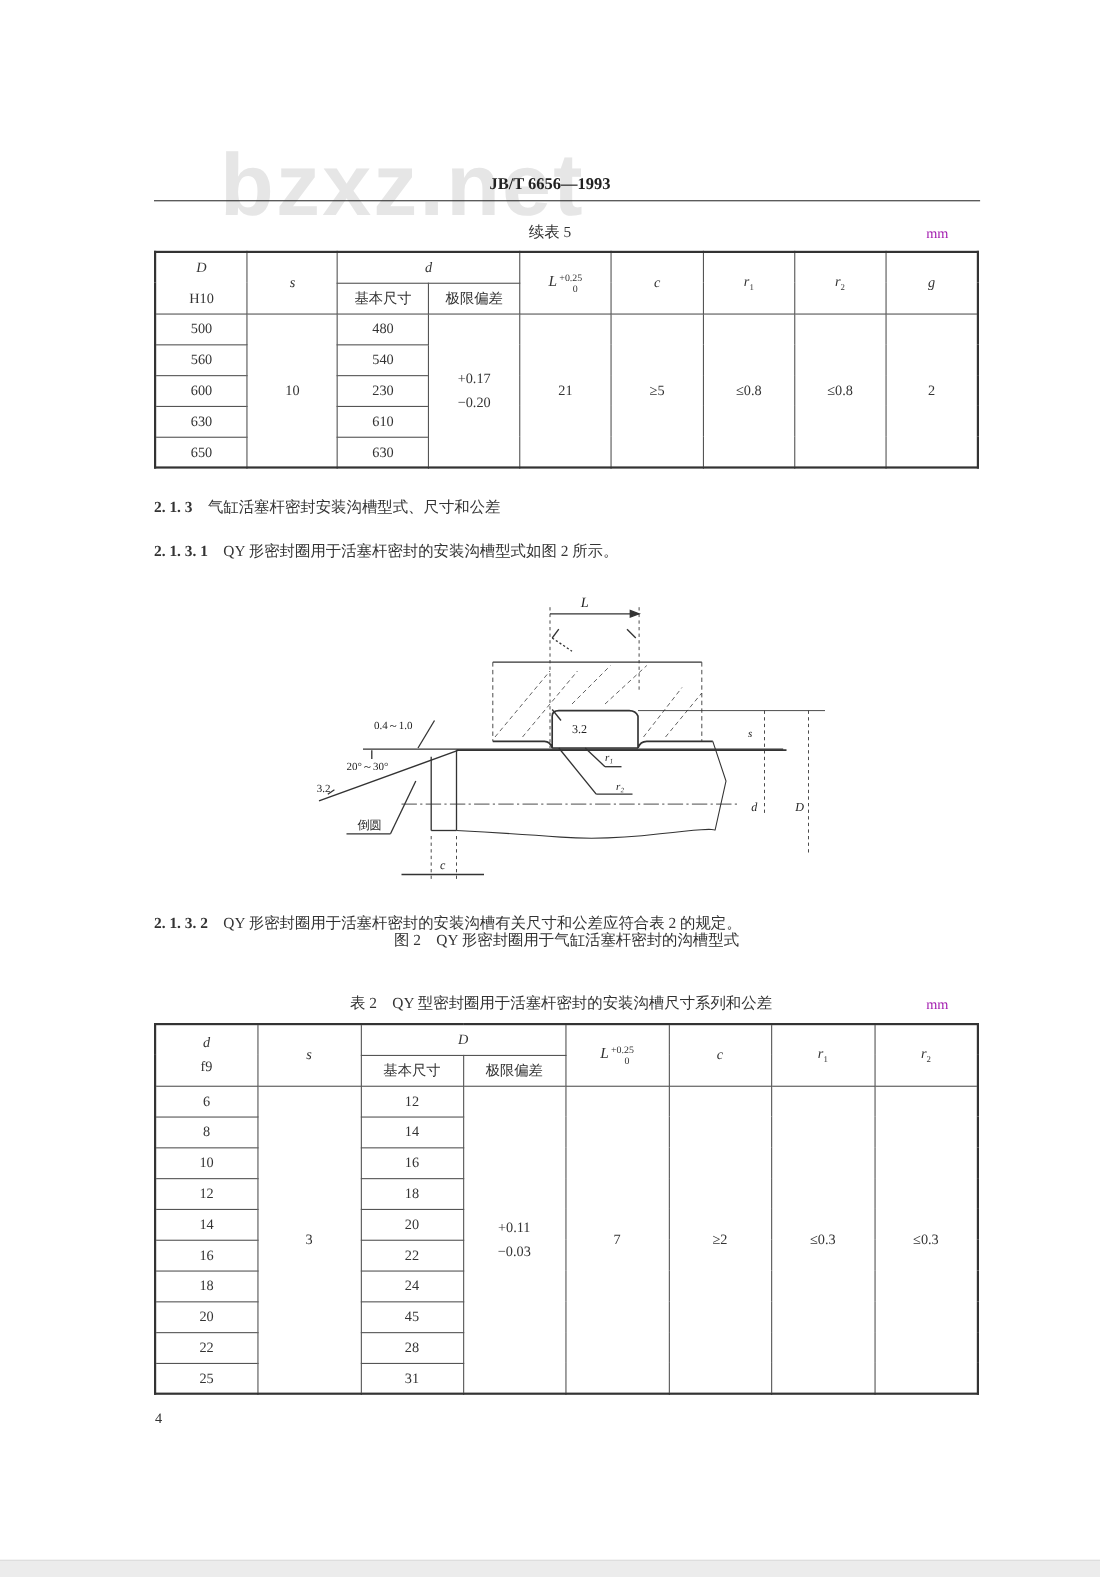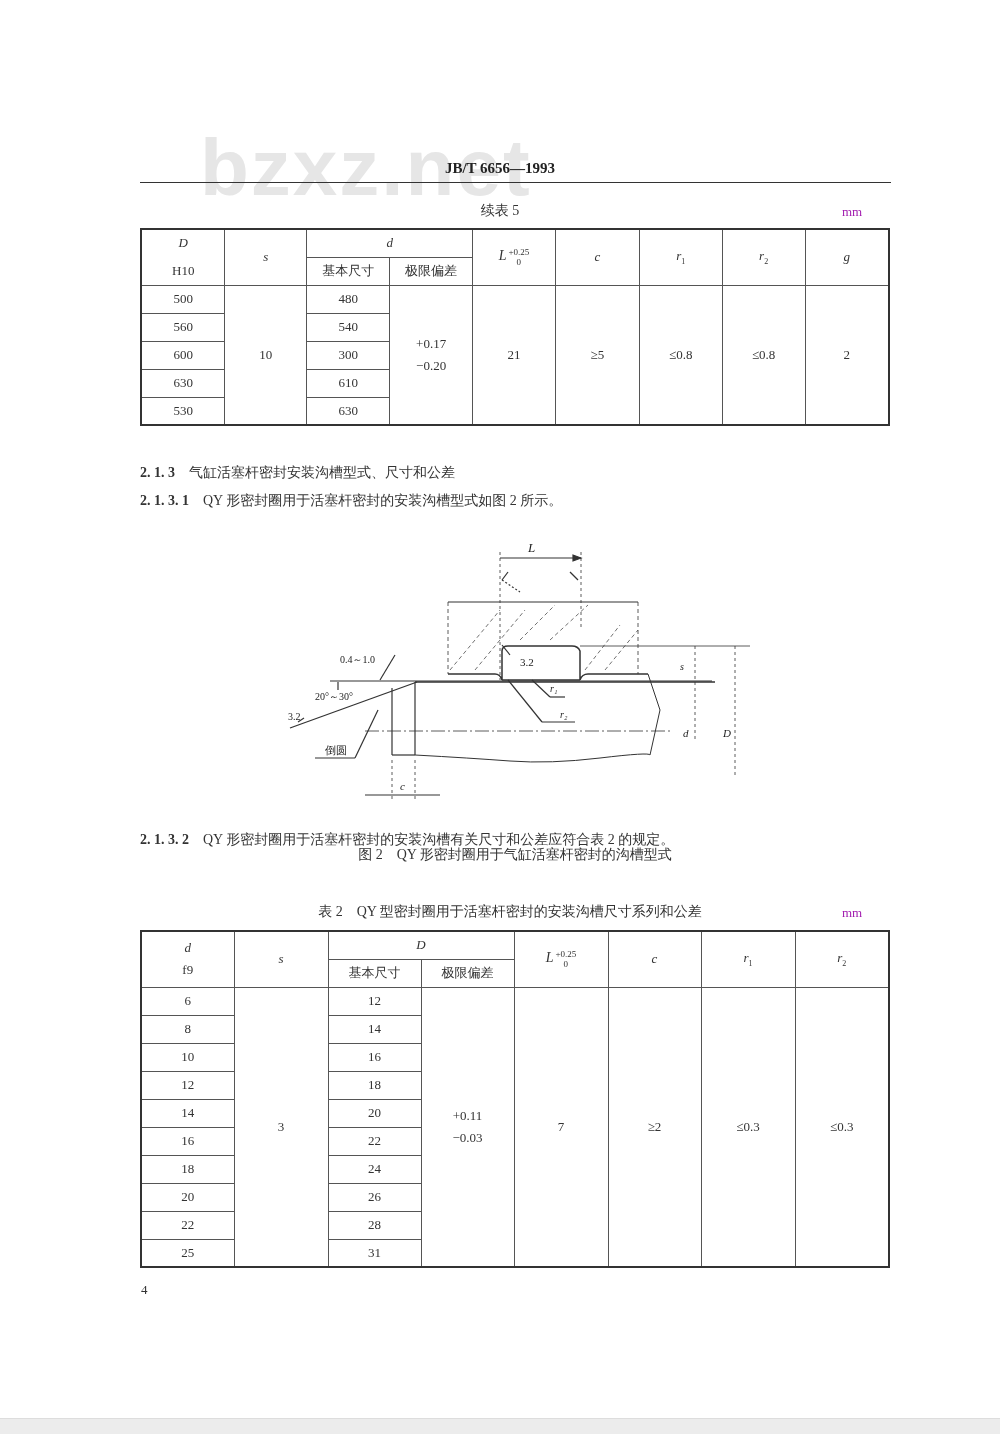--- a/index.html
+++ b/index.html
@@ -7,21 +7,21 @@
   .watermark{position:absolute;left:200px;top:128px;font-family:"Liberation Sans","DejaVu Sans",sans-serif;font-weight:bold;font-size:80px;color:#e6e6e6;letter-spacing:2px;line-height:1;}
   .header-title{position:absolute;left:0;width:1000px;top:160px;text-align:center;font-weight:bold;font-size:15px;color:#222;}
   .header-rule{position:absolute;left:140px;width:751px;top:182px;border-top:1.5px solid #333;}
   .caption{position:absolute;font-size:14px;color:#333;}
   .unit{position:absolute;font-size:13px;color:#a21caf;}
   table.spec{position:absolute;border-collapse:collapse;font-size:13px;color:#333;}
   table.spec td{border:1px solid #555;text-align:center;vertical-align:middle;padding:0;}
   table.spec{border:2px solid #333;}
   .it{font-style:italic;}
   .lsup{font-style:italic;font-size:14px;}
-  .sup-wrap{display:inline-block;vertical-align:middle;font-size:9px;line-height:10px;text-align:left;margin-left:2px;}
+  .sup-wrap{display:inline-block;vertical-align:middle;font-size:9px;line-height:10px;text-align:center;margin-left:2px;}
   .para{position:absolute;left:140px;font-size:14px;color:#333;}
   .para b{font-weight:bold;margin-right:14px;}
   .figure{position:absolute;left:270px;top:530px;width:480px;height:280px;}
   .page-number{position:absolute;left:141px;top:1282px;font-size:13px;color:#333;}
   .bottom-bar{position:absolute;left:0;top:1418px;width:1000px;height:16px;background:#ececec;border-top:1px solid #ddd;}
 </style>
 </head>
 <body>
 
 <div class="watermark">bzxz.net</div>
@@ -76,34 +76,34 @@
     <td rowspan="5">≤0.8</td>
     <td rowspan="5">≤0.8</td>
     <td rowspan="5">2</td>
   </tr>
   <tr style="height:28px">
     <td>560</td>
     <td>540</td>
   </tr>
   <tr style="height:28px">
     <td>600</td>
-    <td>300</td>
+    <td>230</td>
   </tr>
   <tr style="height:28px">
     <td>630</td>
     <td>610</td>
   </tr>
   <tr style="height:28px">
-    <td>530</td>
+    <td>650</td>
     <td>630</td>
   </tr>
 </tbody>
   </table>
 
-<div class="para" style="top:464px;">
+<div class="para" style="top:452px;">
   <b>2. 1. 3</b><span>气缸活塞杆密封安装沟槽型式、尺寸和公差</span>
 </div>
 <div class="para" style="top:492px;">
   <b>2. 1. 3. 1</b><span>QY 形密封圈用于活塞杆密封的安装沟槽型式如图 2 所示。</span>
 </div>
 
 <svg class="figure" viewBox="0 0 480 280" style="font-family:'Liberation Serif',serif;">
   <g stroke="#333" fill="none" stroke-width="1.2">
 
     <line x1="230" y1="28" x2="311" y2="28"></line>
@@ -250,21 +250,21 @@
   <tr style="height:28px">
         <td>16</td>
         <td>22</td>
       </tr>
   <tr style="height:28px">
         <td>18</td>
         <td>24</td>
       </tr>
   <tr style="height:28px">
         <td>20</td>
-        <td>26</td>
+        <td>45</td>
       </tr>
   <tr style="height:28px">
         <td>22</td>
         <td>28</td>
       </tr>
   <tr style="height:28px">
         <td>25</td>
         <td>31</td>
       </tr>
 </tbody>

